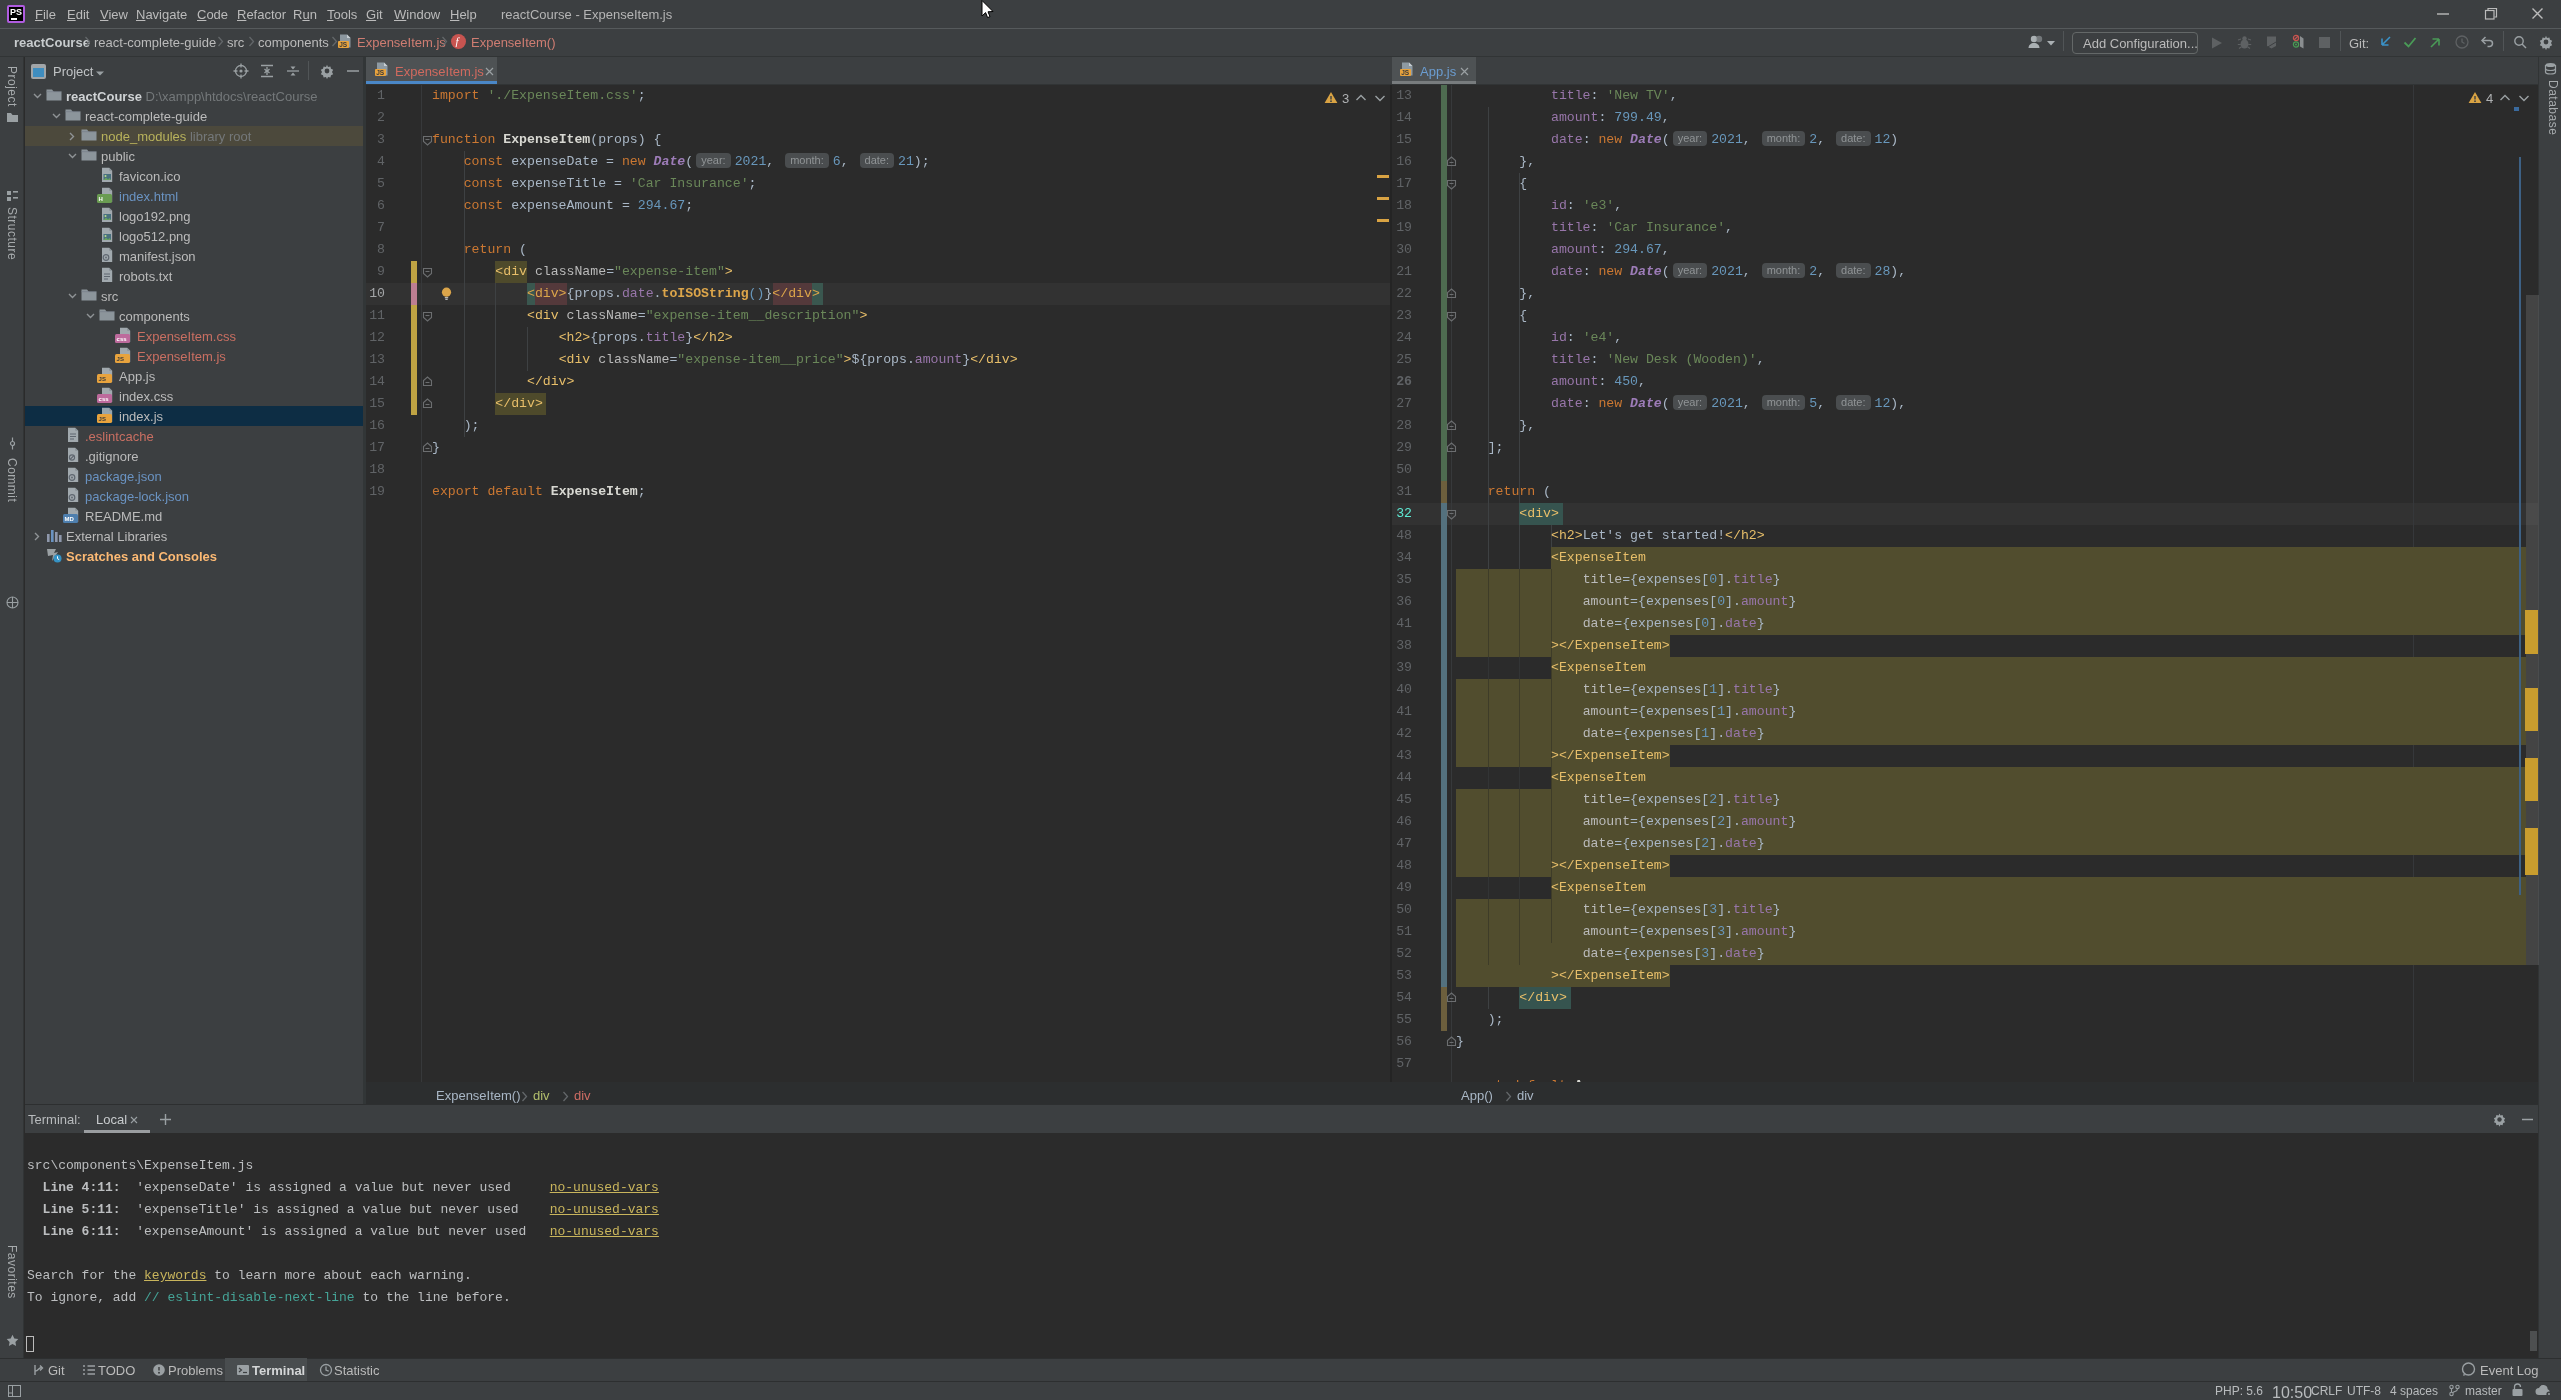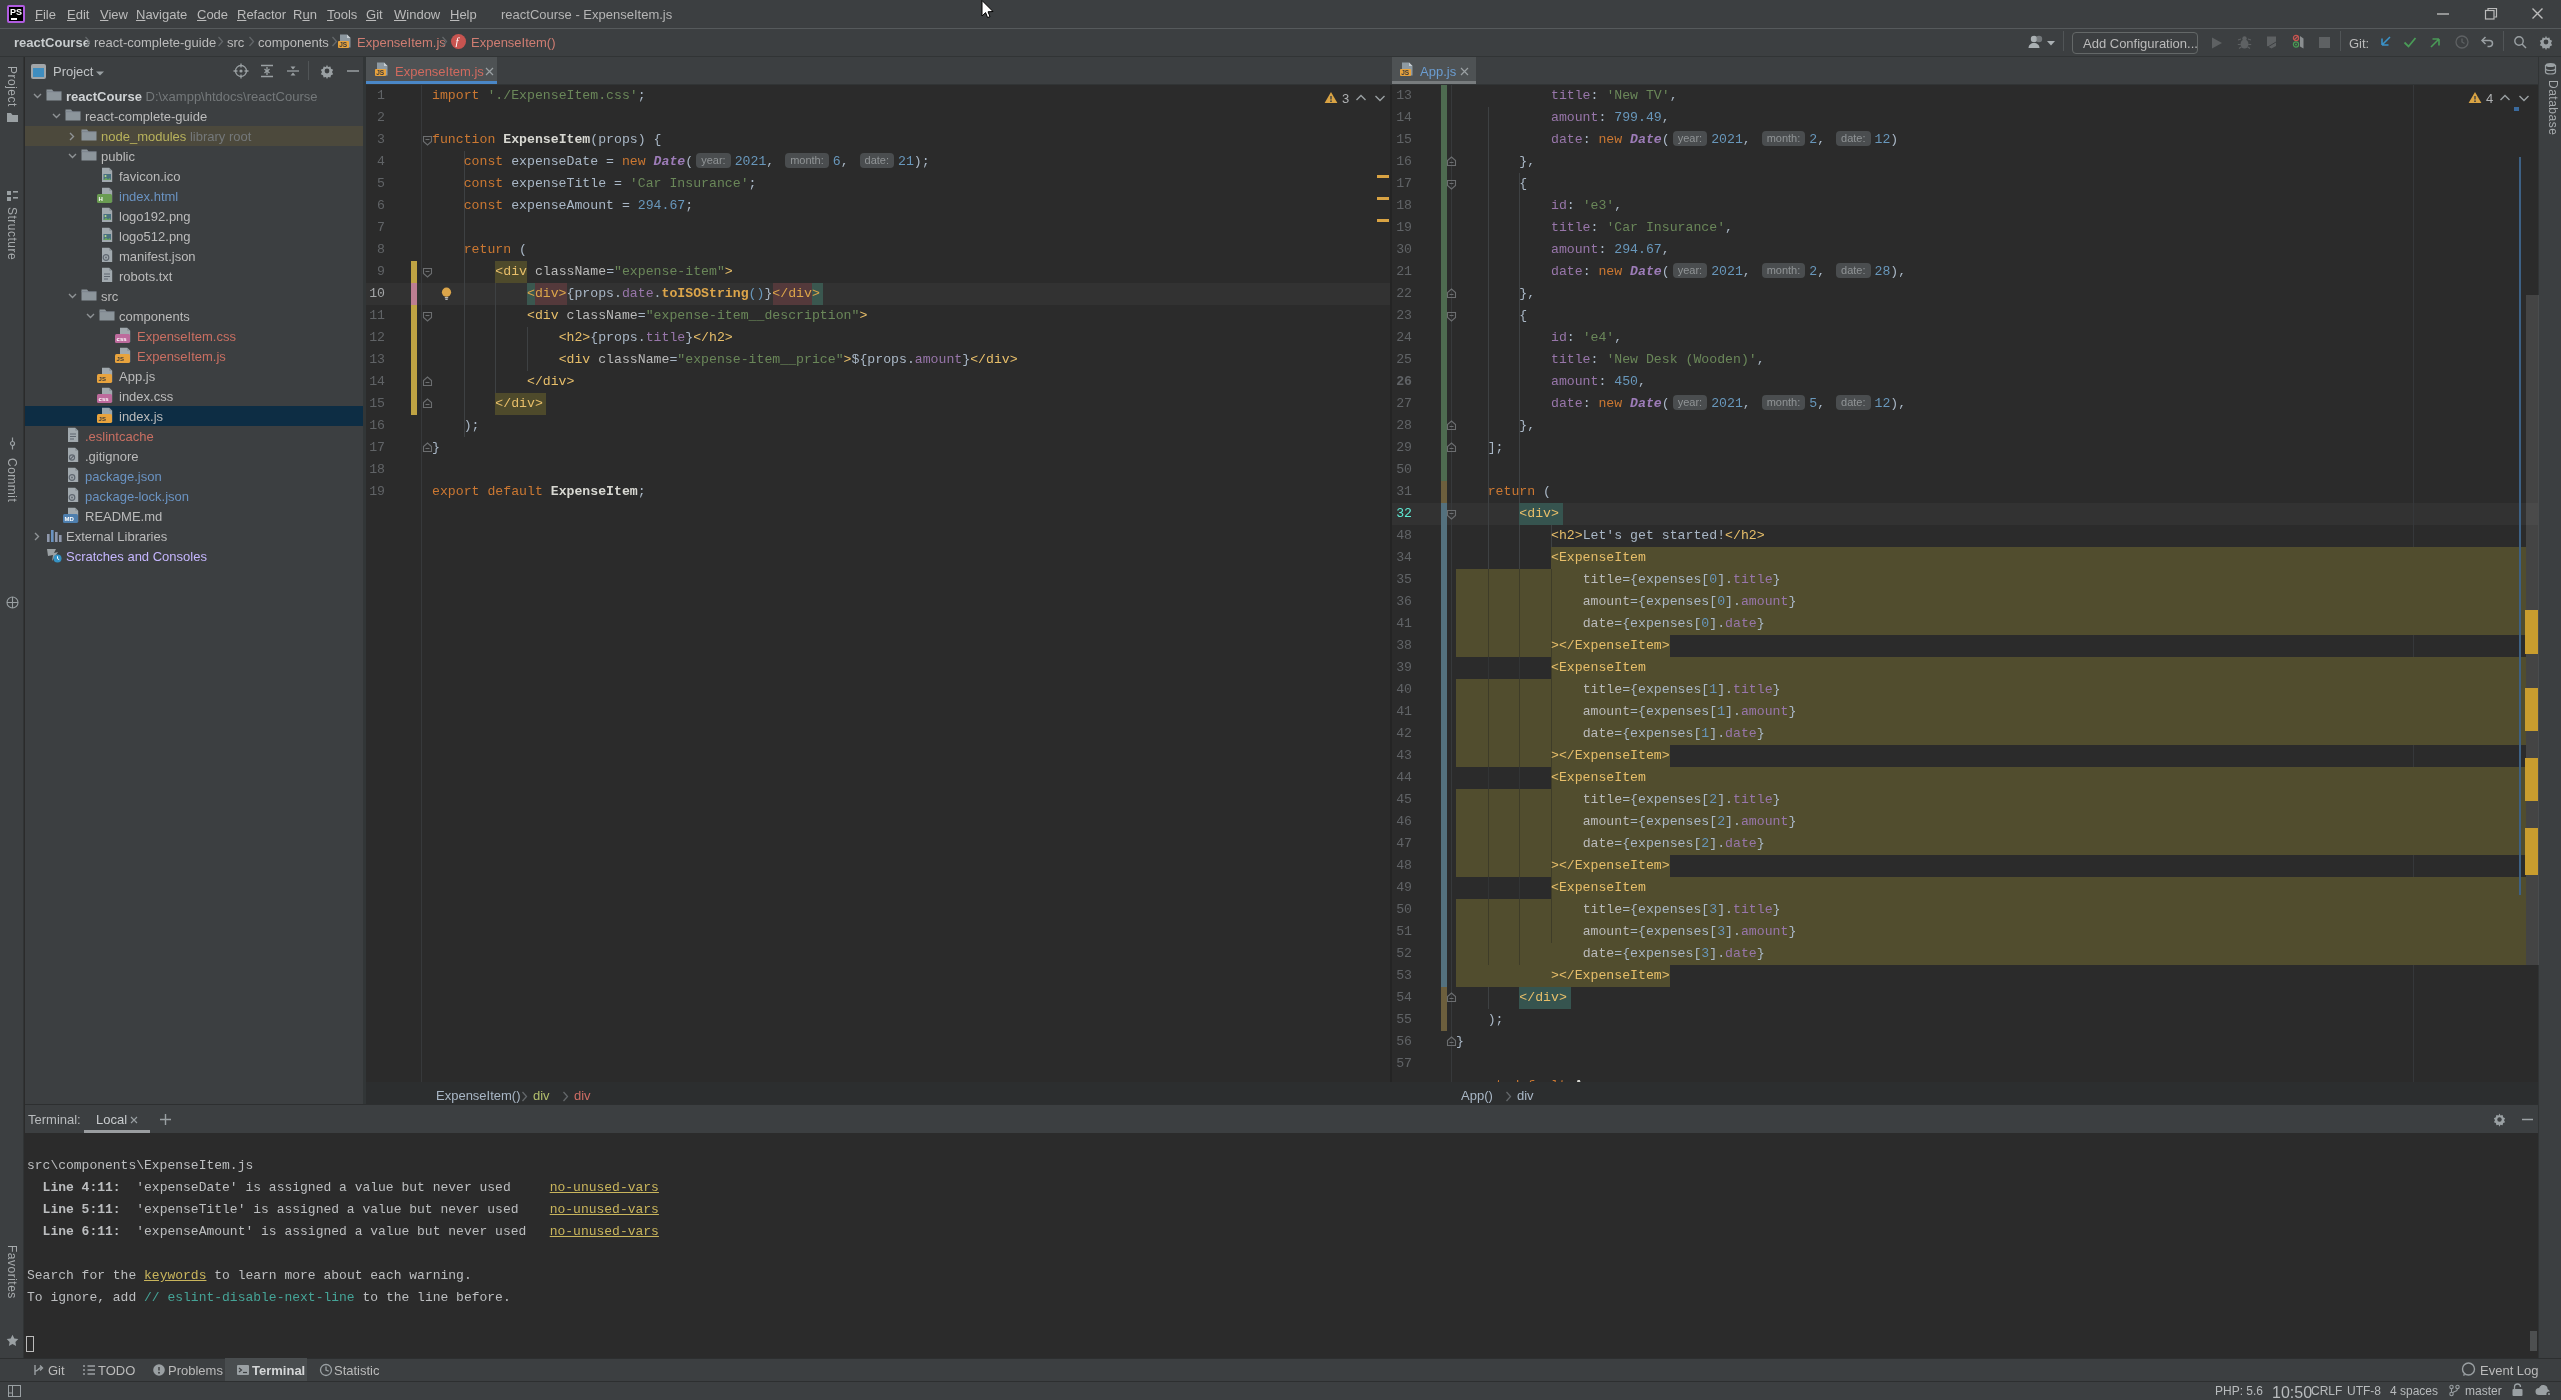--- a/index.html
+++ b/index.html
@@ -391,21 +391,21 @@
     <rect x="5" y="2" width="2.6" height="12" fill="#6a93c2"></rect>
     <rect x="9" y="4" width="2.6" height="10" fill="#8f98ac"></rect>
     <rect x="13" y="7" width="2.6" height="7" fill="#8f98ac"></rect>
   </svg>
 <div class="abs ui" style="left:66px;top:529px"><span style="color:#bbbbbb;font-weight:normal">External Libraries</span></div>
 <svg class="abs" style="left:46px;top:548px" width="16" height="15">
     <path d="M1 1h9l-2 4 4-1-6 9 1-6-5 1z" fill="#9aa0a3"></path>
     <circle cx="11.5" cy="10.5" r="4" fill="#3592c4"></circle>
     <path d="M11.5 8.3v2.4l1.7 1" stroke="#fff" stroke-width="1" fill="none"></path>
   </svg>
-<div class="abs ui" style="left:66px;top:549px"><span style="color:#c4b5fd;font-weight:normal">Scratches and Consoles</span></div>
+<div class="abs ui" style="left:66px;top:549px"><span style="color:#fdba74;font-weight:bold">Scratches and Consoles</span></div>
 <div class="abs" style="left:366px;top:57px;width:2172px;height:28px;background:#3c3f41"></div>
 <div class="abs" style="left:366px;top:84px;width:2172px;height:1px;background:#313435"></div>
 <div class="abs" style="left:366px;top:57px;width:131px;height:24px;background:#4e5254"></div>
 <div class="abs" style="left:366px;top:81px;width:131px;height:3px;background:#4a87c7"></div>
 <div class="abs" style="left:374px;top:61px;width:16px;height:16px">
 <svg width="16" height="16">
       <path d="M3 1.5h7l3.5 3.5v9.5h-10.5z" fill="#9aa7b0" opacity="0.85"></path>
       <path d="M10 1.5l3.5 3.5h-3.5z" fill="#c6cdd2"></path>
       <rect x="1" y="8" width="11" height="7" rx="1" fill="#e8a33d"></rect>
       <text x="2.2" y="13.8" font-family="Liberation Sans" font-size="6.5" font-weight="bold" fill="#3b3b3b">JS</text>

